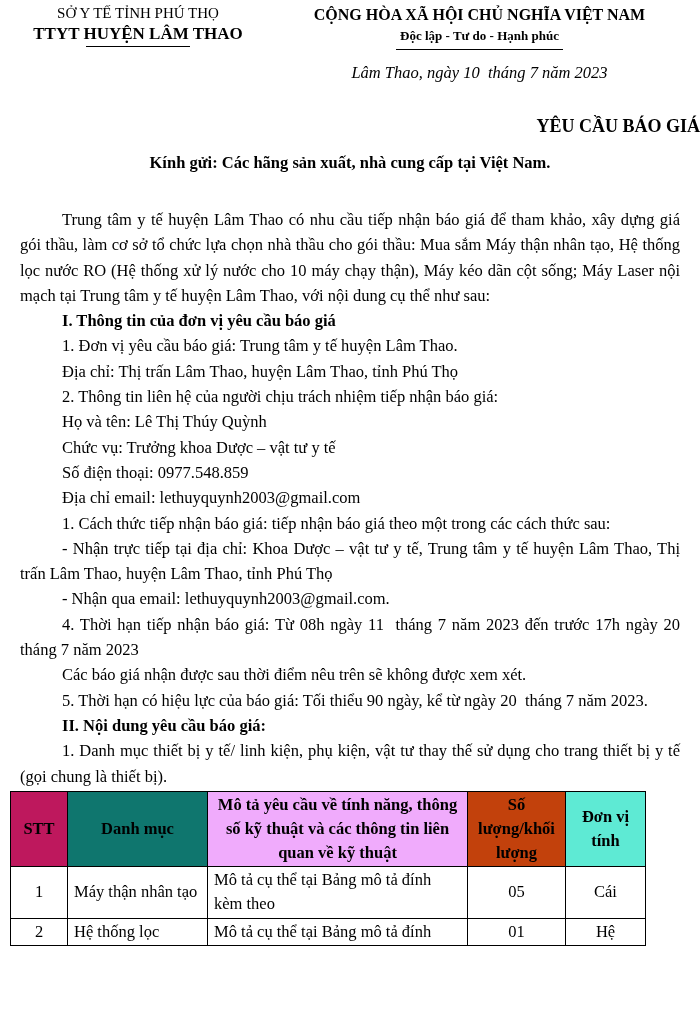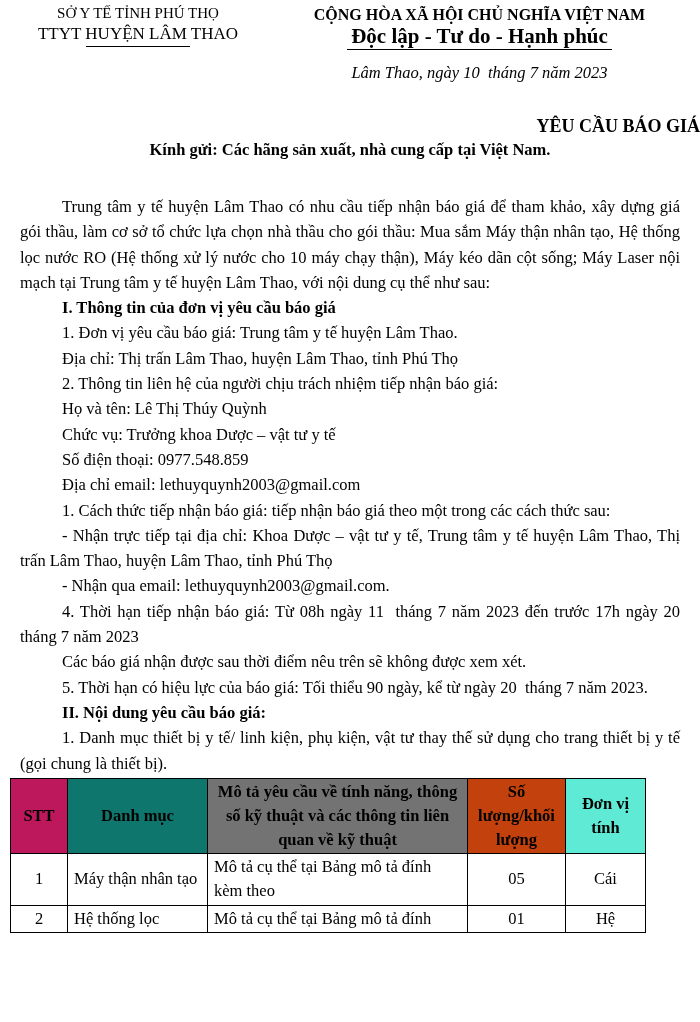--- a/index.html
+++ b/index.html
@@ -10,36 +10,36 @@
     overflow: hidden;
     background: #ffffff;
     color: #000;
     font-family: "Liberation Serif", "DejaVu Serif", serif;
     border-radius: 16px;
   }
   
   .header-row { display: flex; padding-top: 4px; }
   .hdr-left { width: 272px; margin-left: 2px; text-align: center; }
   .hdr-left-line1 { font-size: 15px; line-height: 19px; }
-  .hdr-left-line2 { font-size: 17px; font-weight: normal; line-height: 22px; }
+  .hdr-left-line2 { font-size: 17px; font-weight: bold; line-height: 22px; }
   .hdr-left-rule { width: 104px; border-bottom: 1.5px solid #000; margin: 1px auto 0; height: 0; }
   .hdr-right { width: 385px; margin-left: auto; margin-right: 28px; text-align: center; }
   .hdr-right-line1 { font-size: 16px; font-weight: bold; line-height: 21px; }
   .hdr-right-line2 {
-    font-size: 21px; font-weight: bold; line-height: 22px;
+    font-size: 13px; font-weight: bold; line-height: 22px;
     display: inline-block; border-bottom: 1.5px solid #000; padding: 0 4px 2px;
   }
   .dateline-row { display: flex; margin-top: 11px; }
   .dateline {
     width: 385px; margin-left: auto; margin-right: 28px;
     text-align: center; font-style: italic; font-size: 16.5px; line-height: 24px;
   }
   
   .doc-title { text-align: right; font-weight: bold; font-size: 18px; line-height: 24px; margin-top: 29px; }
-  .salutation { text-align: center; font-weight: bold; font-size: 16.5px; line-height: 24px; }
+  .salutation { text-align: center; font-weight: bold; font-size: 16.5px; line-height: 24px; margin-top: 13px; }
   
   .body-text { margin-top: 32px; padding: 0 20px; }
   .para {
     margin: 0;
     font-size: 16.5px;
     line-height: 25.3px;
     text-align: justify;
     text-indent: 42px;
     white-space: pre-wrap;
   }
@@ -119,21 +119,21 @@
       <col class="col-stt">
       <col class="col-danhmuc">
       <col class="col-mota">
       <col class="col-soluong">
       <col class="col-donvi">
     </colgroup>
     <tbody>
       <tr class="head-row">
         <th style="background: #be185d;">STT</th>
         <th style="background: #0f766e;">Danh mục</th>
-        <th style="background: #737373;">Mô tả yêu cầu về tính năng, thông số kỹ thuật và các thông tin liên quan về kỹ thuật</th>
+        <th style="background: #f0abfc;">Mô tả yêu cầu về tính năng, thông số kỹ thuật và các thông tin liên quan về kỹ thuật</th>
         <th style="background: #c2410c;">Số lượng/khối lượng</th>
         <th style="background: #5eead4;">Đơn vị tính</th>
       </tr>
       <tr class="data-row-1">
         <td class="center">1</td>
         <td>Máy thận nhân tạo</td>
         <td>Mô tả cụ thể tại Bảng mô tả đính kèm theo</td>
         <td class="center">05</td>
         <td class="center">Cái</td>
       </tr>

